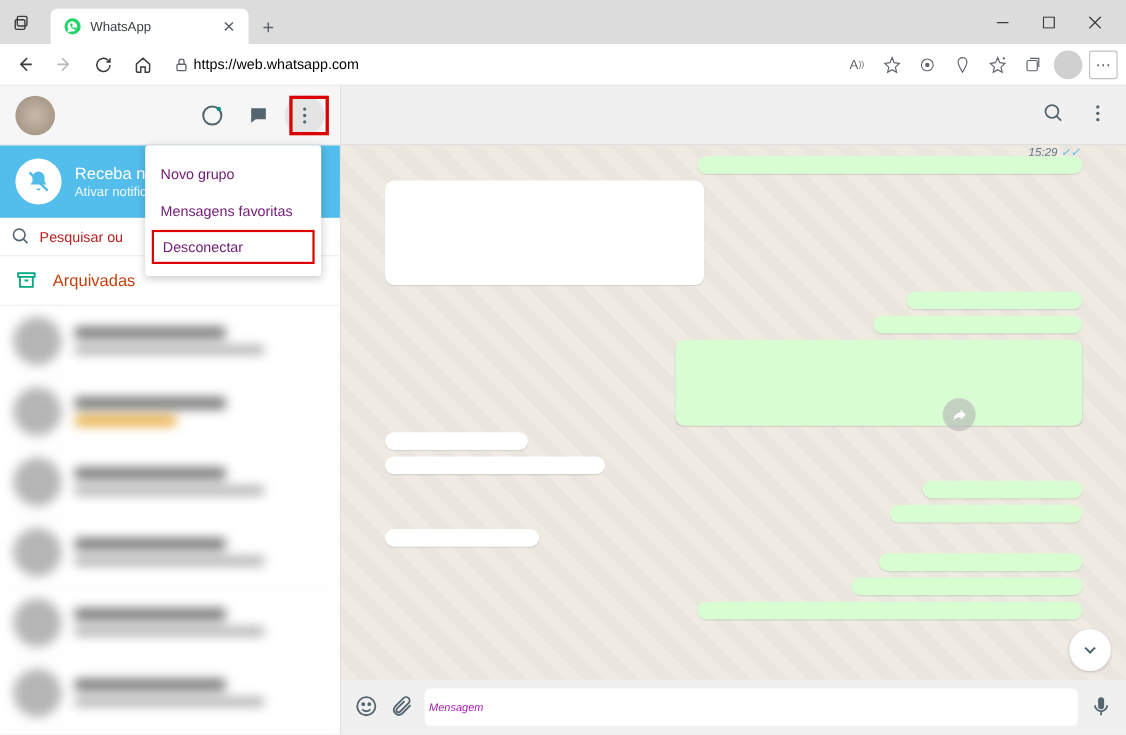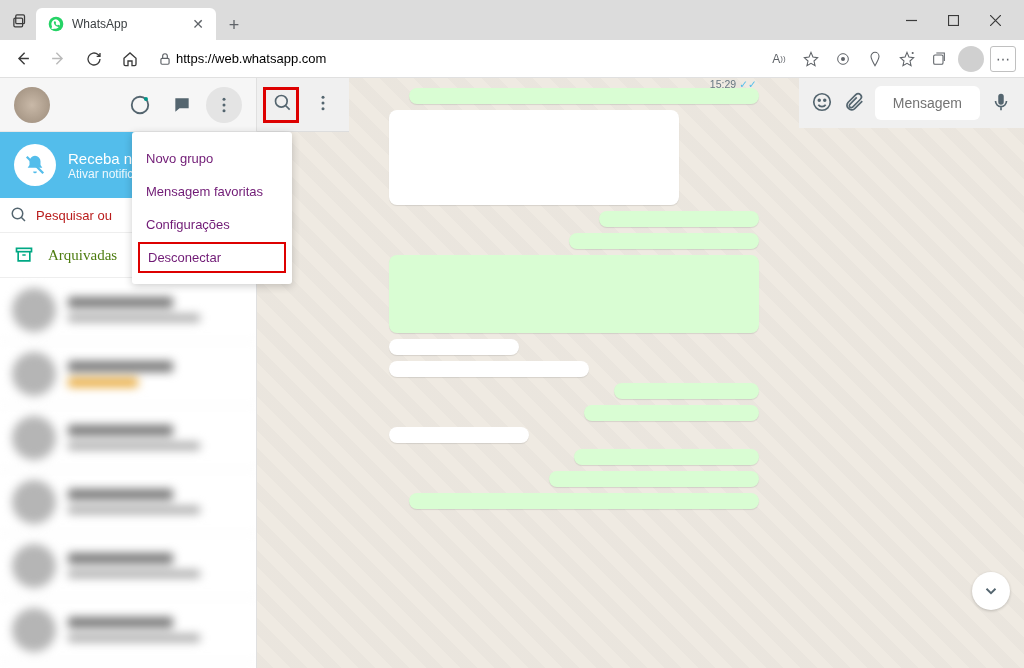--- a/index.html
+++ b/index.html
@@ -1,21 +1,21 @@
 <!DOCTYPE html>
 <html><head>
   <meta charset="utf-8">
   <style>
     * { margin: 0; padding: 0; box-sizing: border-box; }
     body { font-family: -apple-system, "Segoe UI", Helvetica, Arial, sans-serif; font-size: 14px; background: #e8e8e8; width: 1024px; height: 668px; overflow: hidden; }
     
     .browser-window { background: #e8e8e8; height: 100%; display: flex; flex-direction: column; }
     .title-bar { display: flex; align-items: center; height: 40px; background: #dcdcdc; position: relative; }
     .tab-icon { margin-left: 8px; width: 22px; height: 22px; display:flex; align-items:center; justify-content:center; color:#3b3b3b; }
-    .tab { display: flex; align-items: center; background: #fff; border-radius: 6px 6px 0 0; padding: 0 12px; height: 32px; margin-top: 8px; margin-left: 6px; min-width: 180px; position: relative; }
+    .tab { display: flex; align-items: center; background: #fff; border-radius: 6px 6px 0 0; padding: 0 12px; height: 32px; margin-top: 8px; margin-left: 16px; min-width: 180px; position: relative; }
     .tab svg.fav { width: 16px; height: 16px; margin-right: 8px; }
     .tab .title { font-size: 12px; color: #3c4043; }
     .tab .close { margin-left: auto; color:#5f6368; font-size: 14px; }
     .newtab { margin-left: 6px; margin-top: 10px; color:#5f6368; font-size: 18px; width:24px; height:24px; display:flex; align-items:center; justify-content:center; }
     .win-controls { margin-left: auto; display:flex; gap: 12px; padding-right: 14px; color:#3b3b3b; }
     .win-controls span { width: 30px; height: 30px; display:flex; align-items:center; justify-content:center; font-size:13px; }
     .addr-row { display:flex; align-items:center; height: 38px; background:#fff; border-bottom:1px solid #e0e0e0; padding:0 8px; gap:8px; }
     .nav-btn { width:28px; height:28px; display:flex; align-items:center; justify-content:center; color:#5f6368; }
     .url-box { flex:1; display:flex; align-items:center; gap:4px; padding: 0 6px; color:#5f6368; font-size:13px; }
     .url-box .url { color:#000; }
@@ -39,43 +39,43 @@
     .notif { background:#53bdeb; color:#fff; padding:12px 14px; display:flex; align-items:center; gap:12px; }
     .notif-circle { width:42px; height:42px; border-radius:50%; background:#fff; display:flex; align-items:center; justify-content:center; color:#53bdeb; }
     .notif-text .t1 { font-size:15px; }
     .notif-text .t2 { font-size:12px; opacity:0.9; }
     
     .search-row { display:flex; align-items:center; padding:8px 10px; border-bottom:1px solid #eee; gap:8px; }
     .search-row svg { color:#54656f; }
     .search-row .ph { color:#b91c1c; font-size:13px; }
     
     .archived-row { display:flex; align-items:center; padding:12px 14px; gap:14px; border-bottom:1px solid #eee; }
-    .archived-row .label { color:#4d7c0f; font-size:15px;font-family:Liberation Serif, serif; }
+    .archived-row .label { color:#c2410c; font-size:15px; }
     
     .chats { flex:1; overflow:hidden; }
     .chat-item { height:64px; border-bottom:1px solid #f0f0f0; display:flex; align-items:center; padding:0 12px; filter:blur(5px); }
     .ci-avatar { width:44px; height:44px; border-radius:50%; background:#b5b5b5; margin-right:12px; flex-shrink:0; }
     .ci-lines { flex:1; }
     .ci-lines .l1 { height:11px; background:#777; border-radius:2px; width:60%; margin-bottom:6px; }
     .ci-lines .l2 { height:8px; background:#aaa; border-radius:2px; width:75%; }
     .ci-stars { height:9px; background:#e8a93a; border-radius:2px; width:40%; margin-top:4px; }
     
-    .main { flex:1; display:flex; flex-direction:row; background:#efeae2; background-image:repeating-linear-gradient(45deg, rgba(0,0,0,0.02) 0 12px, transparent 12px 24px); }
+    .main { flex:1; display:flex; flex-direction:column; background:#efeae2; background-image:repeating-linear-gradient(45deg, rgba(0,0,0,0.02) 0 12px, transparent 12px 24px);font-style:italic; }
     .chat-header { height:54px; background:#f0f0f0; display:flex; align-items:center; justify-content:flex-end; padding:0 16px; gap:20px; color:#54656f; border-bottom:1px solid #ddd; }
     .messages { flex:1; padding:10px 40px; overflow:hidden; position:relative; }
     .msg { border-radius:8px; margin:6px 0; box-shadow:0 1px 1px rgba(0,0,0,0.1); padding:8px; position:relative; }
     .msg.in { background:#fff; margin-right:auto; }
     .msg.out { background:#d9fdd3; margin-left:auto; }
     .forward-btn { width:30px; height:30px; border-radius:50%; background:rgba(180,180,180,0.6); display:flex; align-items:center; justify-content:center; position:absolute; left:547px; top:230px; color:#fff; }
     .time-stamp { position:absolute; right:42px; top:0px; font-size:10.5px; color:#667781; display:flex; align-items:center; gap:3px; }
     .time-stamp .checks { color:#53bdeb; }
     .scroll-down { position:absolute; right:14px; bottom:58px; width:38px; height:38px; border-radius:50%; background:#fff; box-shadow:0 1px 3px rgba(0,0,0,0.2); display:flex; align-items:center; justify-content:center; color:#54656f; }
     .composer { height:50px; background:#f0f0f0; display:flex; align-items:center; padding:0 12px; gap:10px; }
     .composer svg { color:#54656f; }
-    .composer .input { flex:1; height:34px; background:#fff; border-radius:6px; padding:0 18px; display:flex; align-items:center; color:#737373; font-size:14px; }
+    .composer .input { flex:1; height:34px; background:#fff; border-radius:6px; padding:0 4px; display:flex; align-items:center; color:#a21caf; font-size:10px; }
   </style>
 </head>
 <body>
 
 <div class="browser-window">
 
   <div class="title-bar">
     <span class="tab-icon">
       <svg width="15" height="15" viewBox="0 0 24 24" fill="none" stroke="currentColor" stroke-width="2">
           <rect x="6" y="3" width="14" height="14" rx="2"></rect>
@@ -199,22 +199,21 @@
               <circle cx="12" cy="5" r="1.8"></circle>
               <circle cx="12" cy="12" r="1.8"></circle>
               <circle cx="12" cy="19" r="1.8"></circle>
             </svg>
         </span>
         <div class="menu-highlight"></div>
       </div>
 
       <div class="dropdown">
         <div>Novo grupo</div>
-        <div>Mensagem favoritas</div>
-        <div>Configurações</div>
+        <div>Mensagens favoritas</div>
         <div class="dd-highlight">Desconectar</div>
       </div>
 
       <div class="notif">
         <div class="notif-circle">
           <svg width="22" height="22" viewBox="0 0 24 24" fill="currentColor">
               <path d="M12 2a6 6 0 00-6 6v4l-2 3h16l-2-3V8a6 6 0 00-6-6zM10 19a2 2 0 004 0"></path>
               <line x1="3" y1="3" x2="21" y2="21" stroke="#53bdeb" stroke-width="2.5"></line>
             </svg>
         </div>

